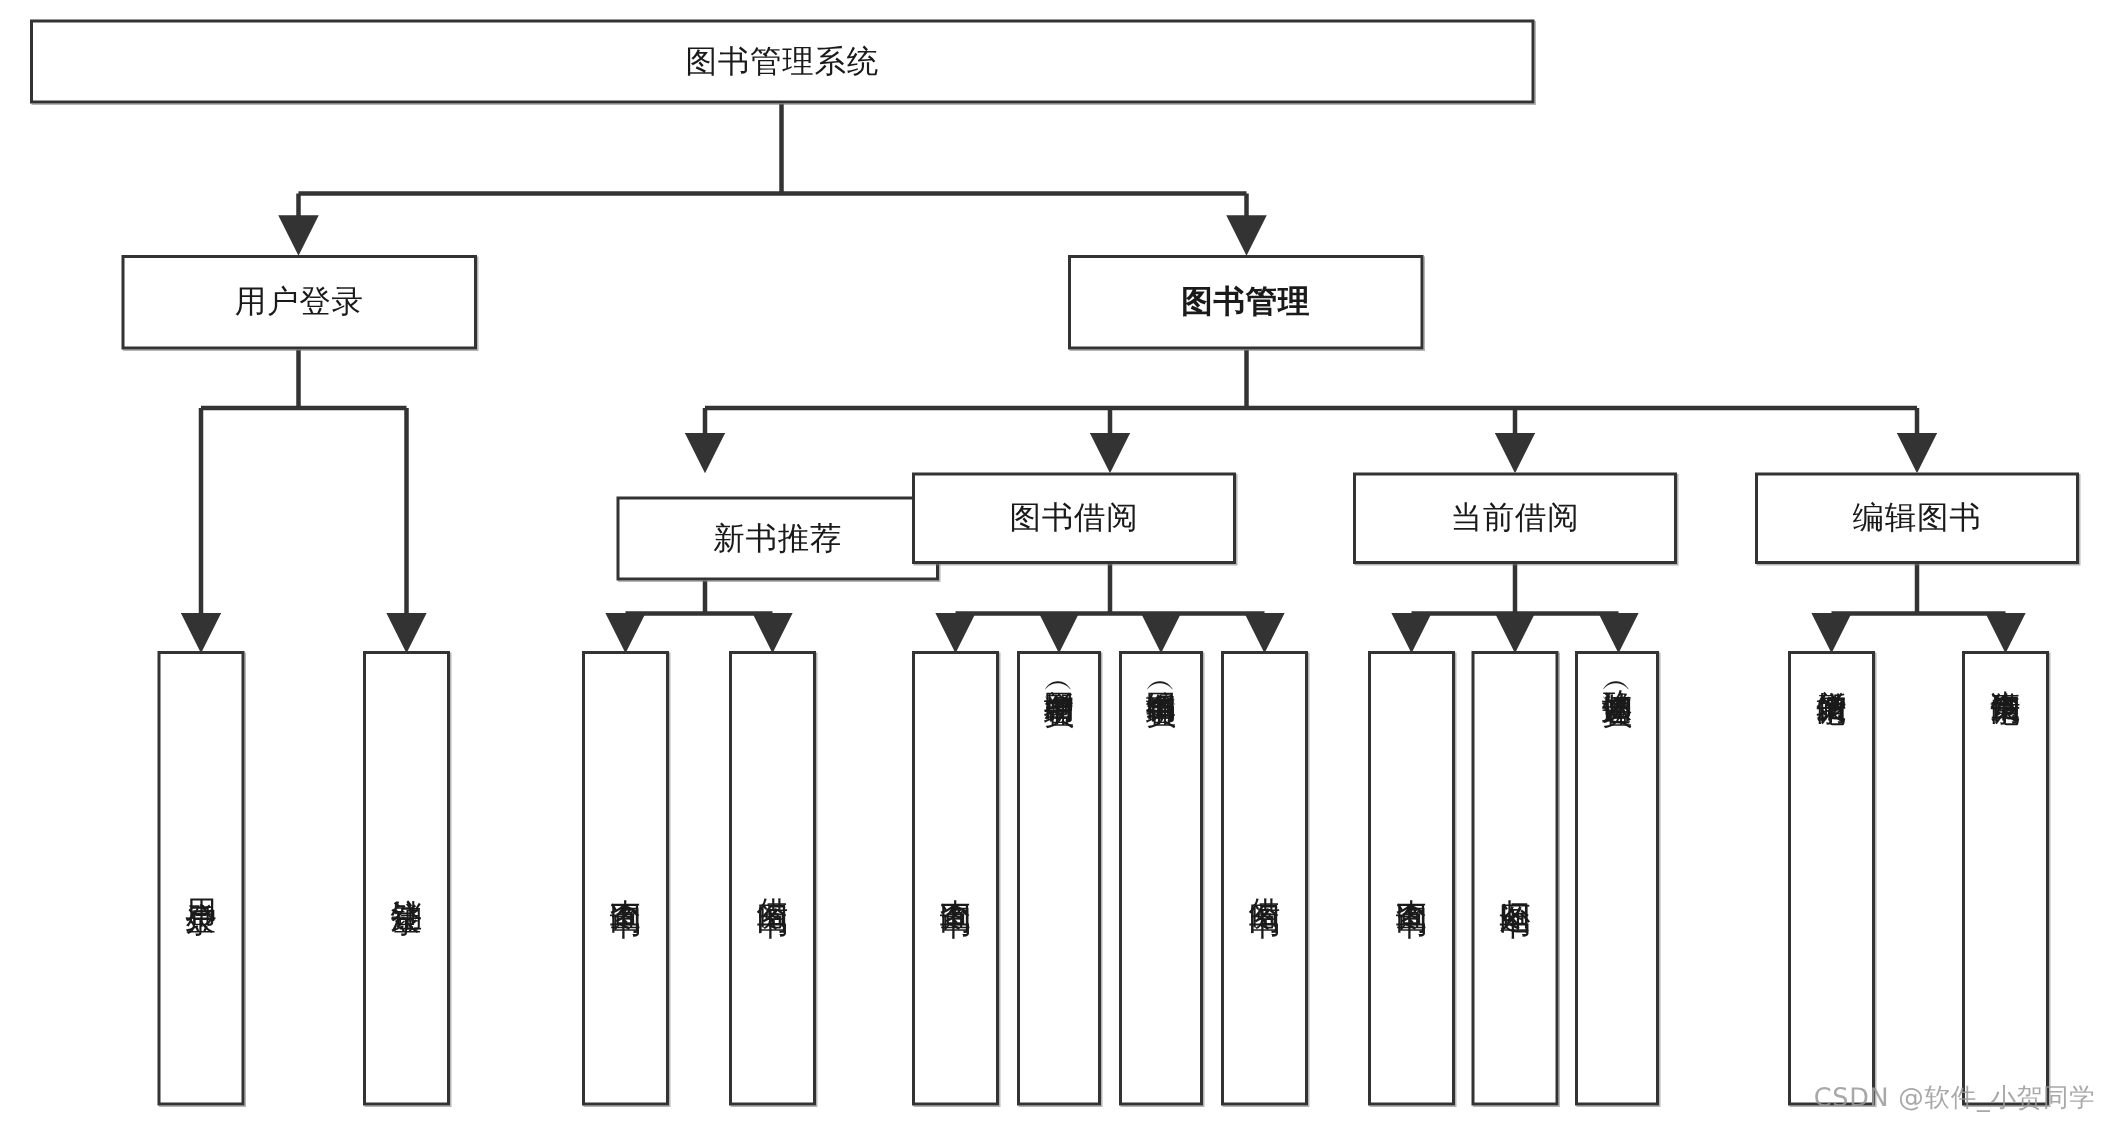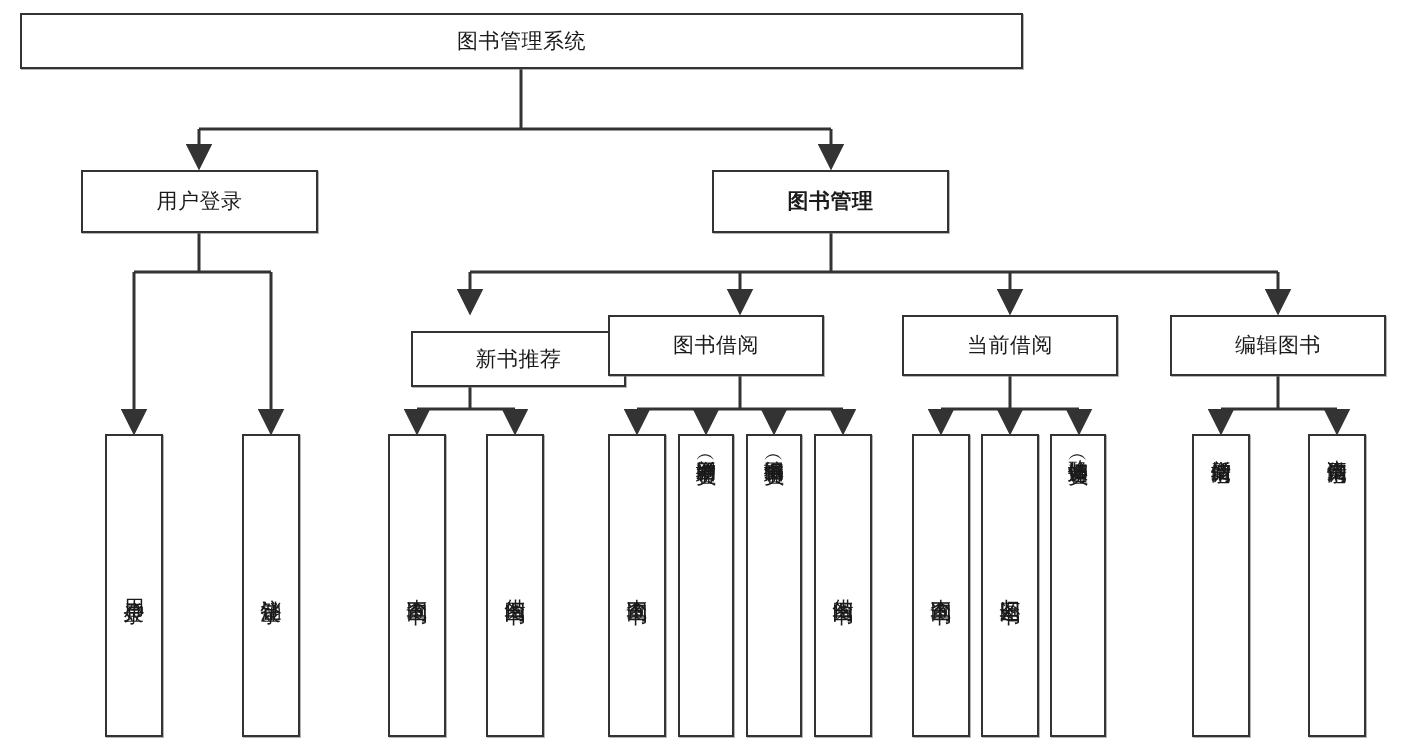--- a/index.html
+++ b/index.html
@@ -209,14 +209,15 @@
   </div>
 
   <div class="node vertical tight" style="left:1192px; top:434px; width:58px; height:303px;">
     <span class="node-label">新增借阅记录</span>
   </div>
 
   <div class="node vertical tight" style="left:1308px; top:434px; width:58px; height:303px;">
     <span class="node-label">查询借阅记录</span>
   </div>
 
+  <div id="watermark">CSDN @软件_小贺同学</div>
 
 </div>
 
 </body></html>

